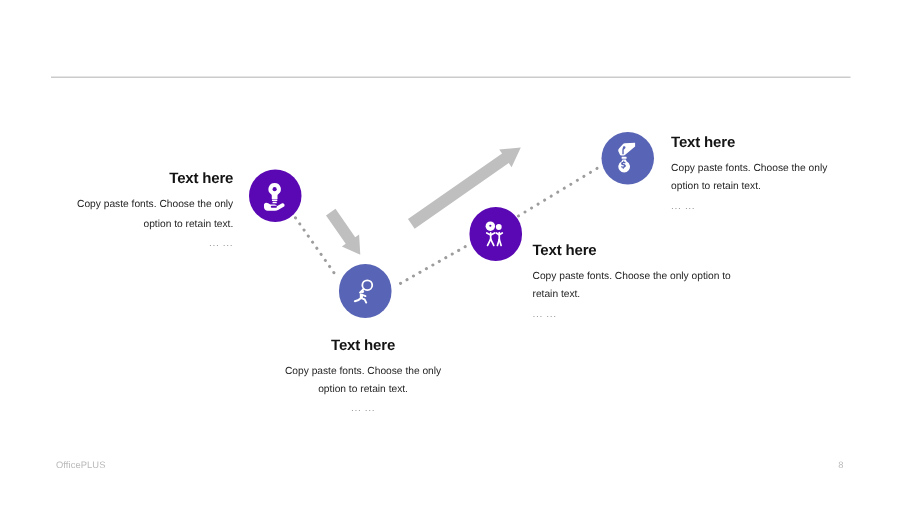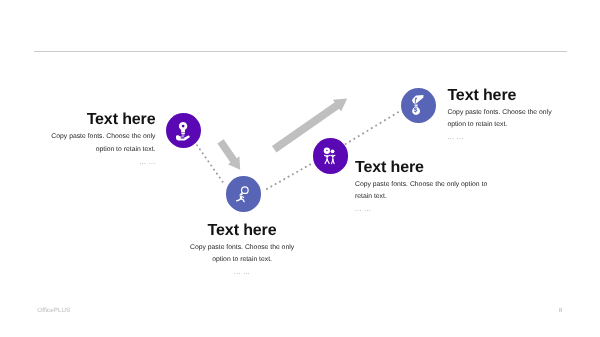--- a/index.html
+++ b/index.html
@@ -9,21 +9,21 @@
   .slide{position:relative;width:600px;height:337px;background:#fff;overflow:hidden;}
   .divider{position:absolute;left:33.6px;top:50.6px;width:533.5px;height:1px;background:#cbcbcb;}
 
   .conn{position:absolute;left:0;top:0;width:600px;height:337px;}
 
   .node{position:absolute;width:35.4px;height:35.4px;border-radius:50%;
         display:flex;align-items:center;justify-content:center;}
   .node svg{display:block;}
 
   .blk{position:absolute;}
-  .blk .t{font-weight:bold;color:#141414;font-size:16px;line-height:11.4px;
+  .blk .t{font-weight:bold;color:#141414;font-size:10px;line-height:11.4px;
           letter-spacing:-0.12px;}
   .blk .b{color:#1f1f1f;font-size:6.82px;line-height:12.2px;}
   .blk .m{color:#9a9a9a;font-size:6.85px;line-height:9px;letter-spacing:0.4px;}
 
   .ta-r{text-align:right;}
   .ta-c{text-align:center;}
   .ta-l{text-align:left;}
 
   .footer-brand{position:absolute;left:37.3px;top:306.6px;font-size:6.25px;color:#b9b9b9;letter-spacing:0.05px;}
   .footer-page{position:absolute;left:558.8px;top:306.6px;font-size:6.25px;color:#b9b9b9;}

